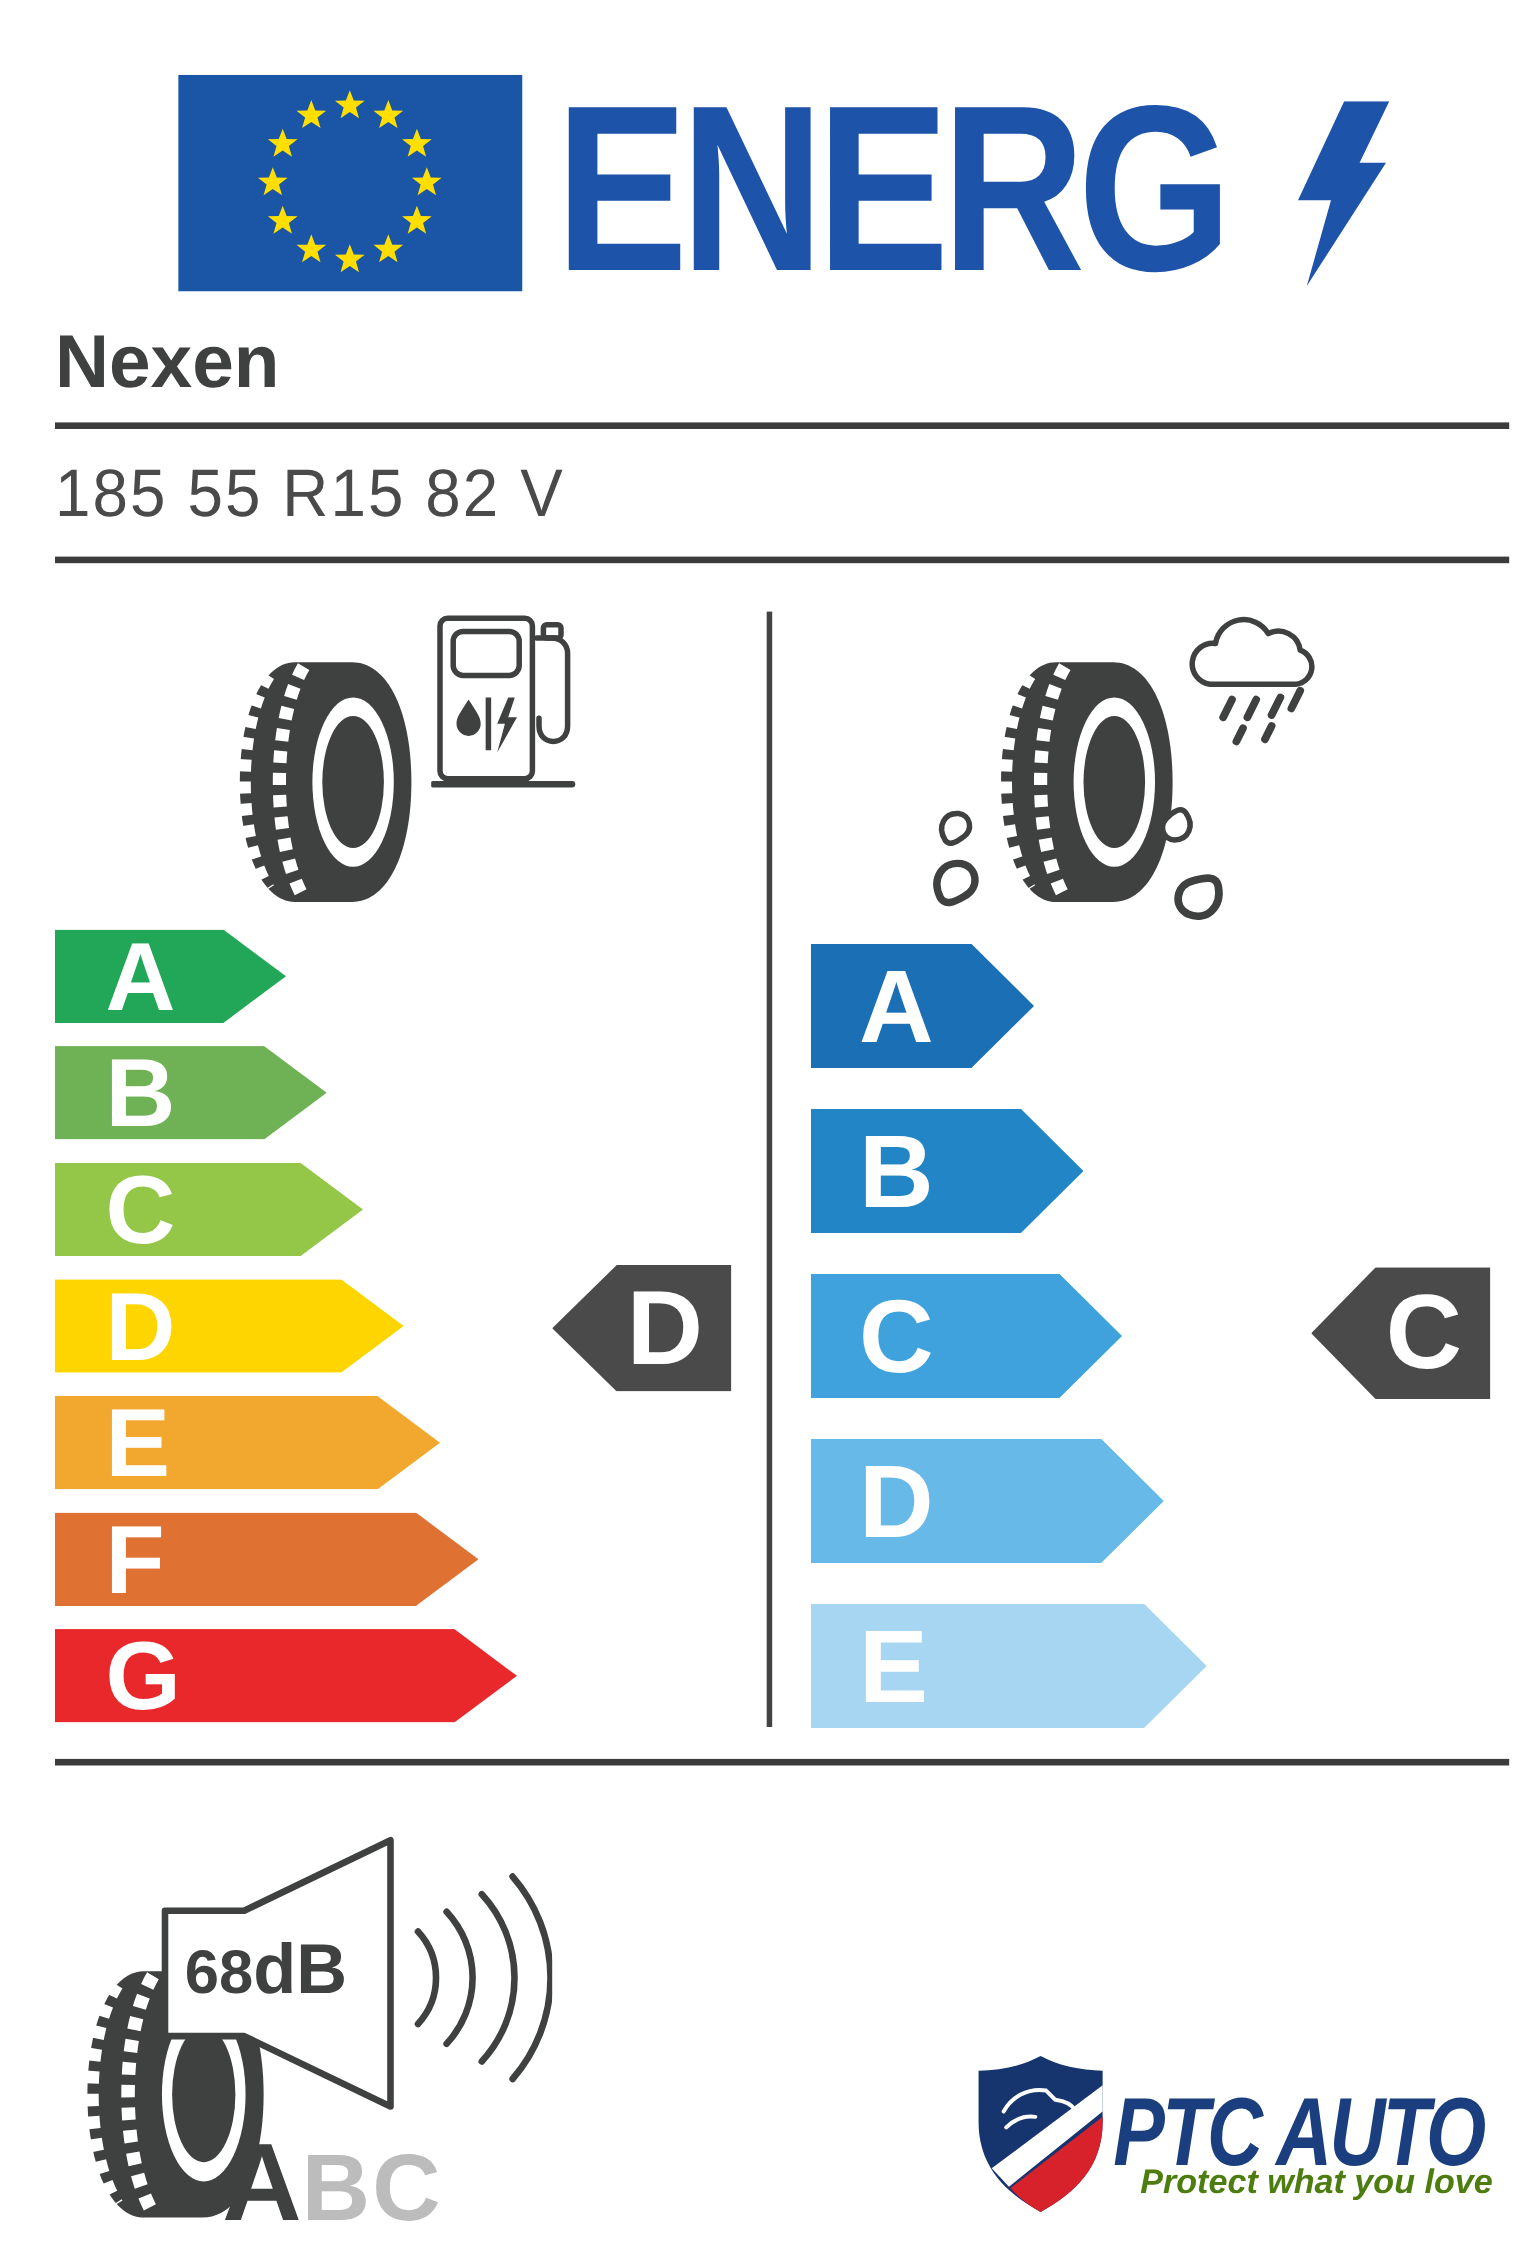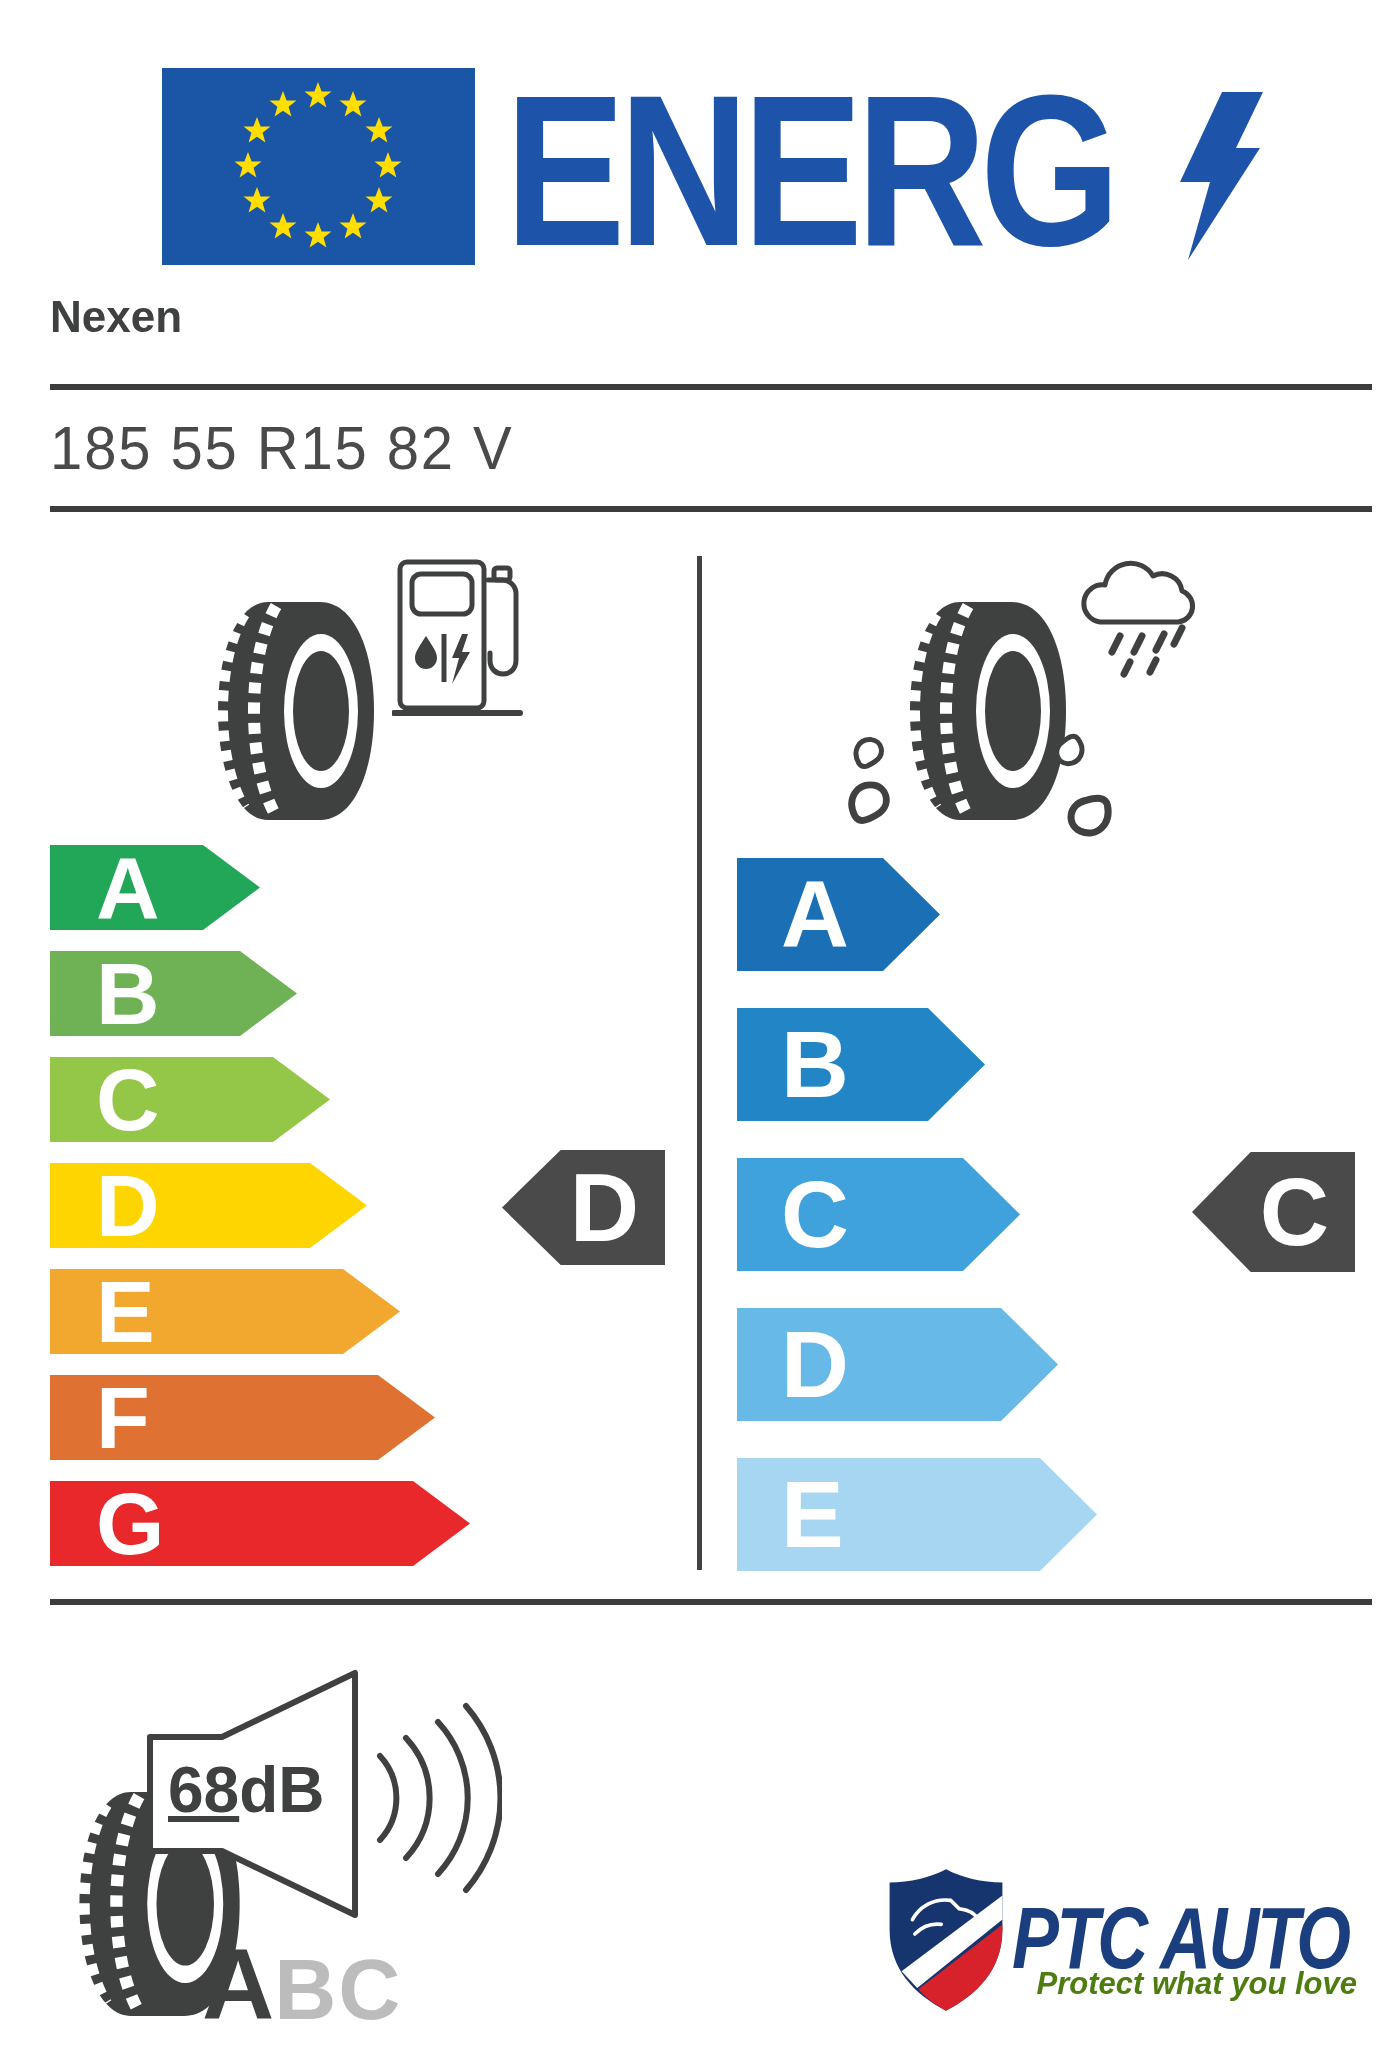--- a/index.html
+++ b/index.html
@@ -5,21 +5,21 @@
   html,body{margin:0;padding:0;background:#fff;}
   #label{position:relative;width:1400px;height:2048px;background:#fff;overflow:hidden;
          font-family:"Liberation Sans",sans-serif;}
   .abs{position:absolute;}
 
   
   #energ-text{left:505px;top:63px;font-size:215px;line-height:1;font-weight:bold;
     color:#1D54A9;letter-spacing:-8px;transform:scaleX(0.84);transform-origin:left top;white-space:nowrap;}
 
   
-  #brand{left:50px;top:295px;font-size:44px;line-height:1;font-weight:bold;color:#3F4040;letter-spacing:0px;}
+  #brand{left:50px;top:295px;font-size:68px;line-height:1;font-weight:bold;color:#3F4040;letter-spacing:0px;}
   #tyresize{left:50px;top:418px;font-size:61px;line-height:1;font-weight:500;color:#4A4A4A;
     letter-spacing:2px;transform:scaleX(0.95);transform-origin:left top;white-space:nowrap;}
   .hrule{left:50px;width:1322px;height:6px;background:#3C3C3C;}
 
   
   #vdivider{left:697px;top:556px;width:5px;height:1014px;background:#434343;}
 
   .scale{display:flex;flex-direction:column;}
   #fuel-scale{left:50px;top:845px;gap:21px;}
   #wet-scale{left:737px;top:858px;gap:37px;}
@@ -32,21 +32,21 @@
   #wet-scale .al{font-size:94px;padding-left:44px;}
 
   .indicator{background:#4A4A4A;display:flex;align-items:center;justify-content:center;
     clip-path:polygon(0 50%,36% 0,100% 0,100% 100%,36% 100%);}
   #fuel-indicator{left:502px;top:1150px;width:163px;height:115px;}
   #wet-indicator{left:1192px;top:1152px;width:163px;height:120px;}
   .indicator span{color:#fff;font-weight:bold;font-size:96px;line-height:1;padding-left:42px;}
 
   
   #noise-db{left:168px;top:1758px;white-space:nowrap;color:#3F4040;}
-  #noise-db .nv{font-size:64px;font-weight:bold;line-height:1;text-decoration:underline;}
+  #noise-db .nv{font-size:56px;font-weight:bold;line-height:1;}
   #noise-db .nu{font-size:64px;font-weight:700;line-height:1;}
   #noise-classes{left:202px;top:1906px;display:flex;align-items:baseline;line-height:1;}
   #noise-classes .cur{font-size:100px;font-weight:bold;color:#3F4040;}
   #noise-classes .oth{font-size:86px;font-weight:bold;color:#BCBCBC;letter-spacing:2px;margin-top:40px;}
 
   #ptc-name{left:1012px;top:1894px;font-size:88px;line-height:1;font-weight:bold;font-style:italic;
     color:#1A3E7E;letter-spacing:-3px;transform:scaleX(0.80);transform-origin:left top;white-space:nowrap;}
   #ptc-tagline{left:1000px;top:1968px;width:357px;text-align:right;font-size:31px;line-height:1;
     font-weight:bold;font-style:italic;color:#4d7c0f;}
 </style>

